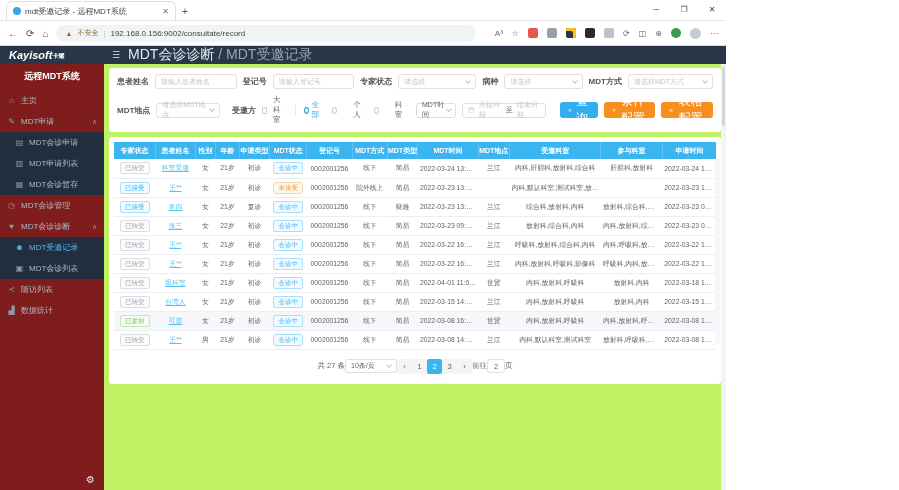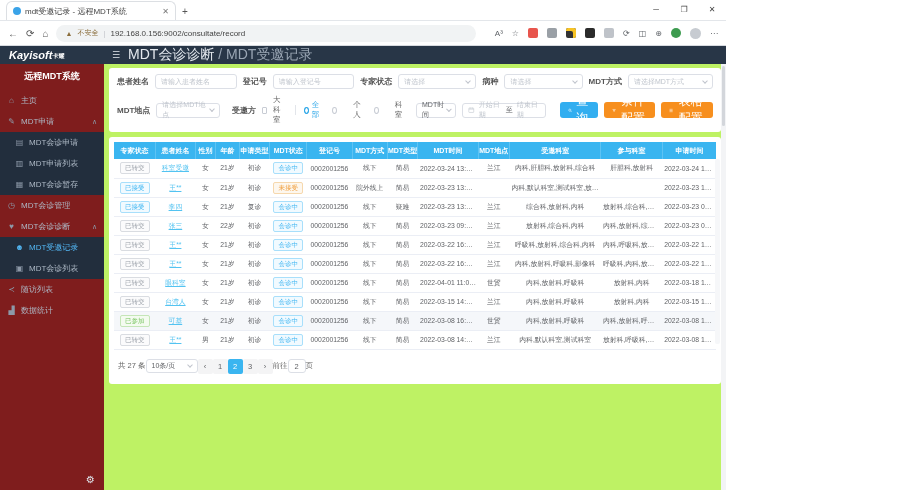--- a/index.html
+++ b/index.html
@@ -89,21 +89,21 @@
   .plink { color:#53c3f1; text-decoration:underline; cursor:pointer; }
   .badge { display:inline-block; font-size:6.5px; line-height:10px; padding:0 4px; border-radius:2px; border:1px solid; }
   .badge-gray { color:#9aa0a8; border-color:#d9dce1; background:#fbfbfc; }
   .badge-blue { color:#3fb6f2; border-color:#a8dffb; background:#f1faff; }
   .badge-green { color:#74c35c; border-color:#c5e6b8; background:#f4fbf0; }
   .badge-lightblue { color:#3fb6f2; border-color:#a8dffb; background:#f1faff; }
   .badge-orange { color:#f0a040; border-color:#f6d8ad; background:#fdf7ee; }
   .tbl-scroll { position:absolute; right:1px; top:22px; bottom:40px; width:5px; background:#f6f7f9; border-radius:2px; }
 
   
-  .pager { display:flex; align-items:center; justify-content:flex-start; gap:0; padding:9px 4px 2px; font-size:7.5px; color:#666; }
+  .pager { display:flex; align-items:center; justify-content:center; gap:0; padding:9px 4px 2px; font-size:7.5px; color:#666; }
   .psize { width:52px; height:14px; border:1px solid #dcdfe6; border-radius:3px; display:flex; align-items:center; justify-content:space-between; padding:0 5px; color:#606266; font-size:7px; }
   .pbtn { min-width:15px; height:15px; border-radius:2px; background:#f4f4f5; color:#606266; display:flex; align-items:center; justify-content:center; font-size:7.5px; cursor:pointer; padding:0 3px; }
   .pbtn.on { background:#3ab5f0; color:#fff; }
   .goto-input { width:18px; height:14px; border:1px solid #dcdfe6; border-radius:3px; text-align:center; font-size:7.5px; color:#606266; }
 </style>
 </head>
 <body>
 
 <div class="screen">
 

